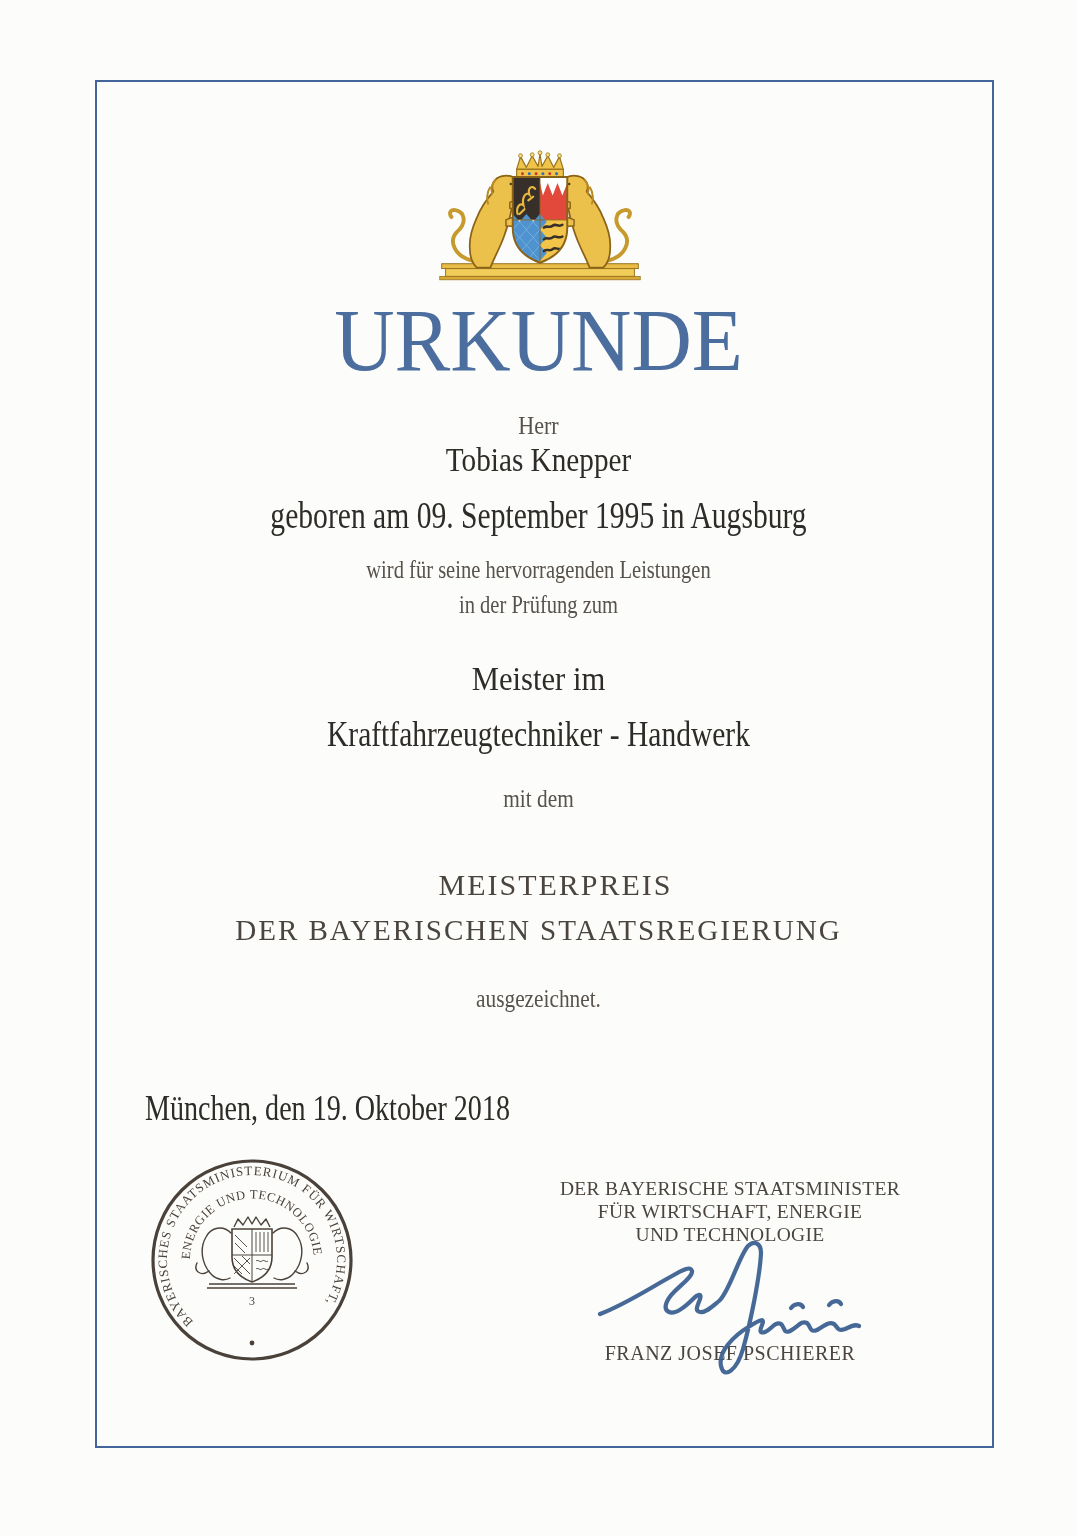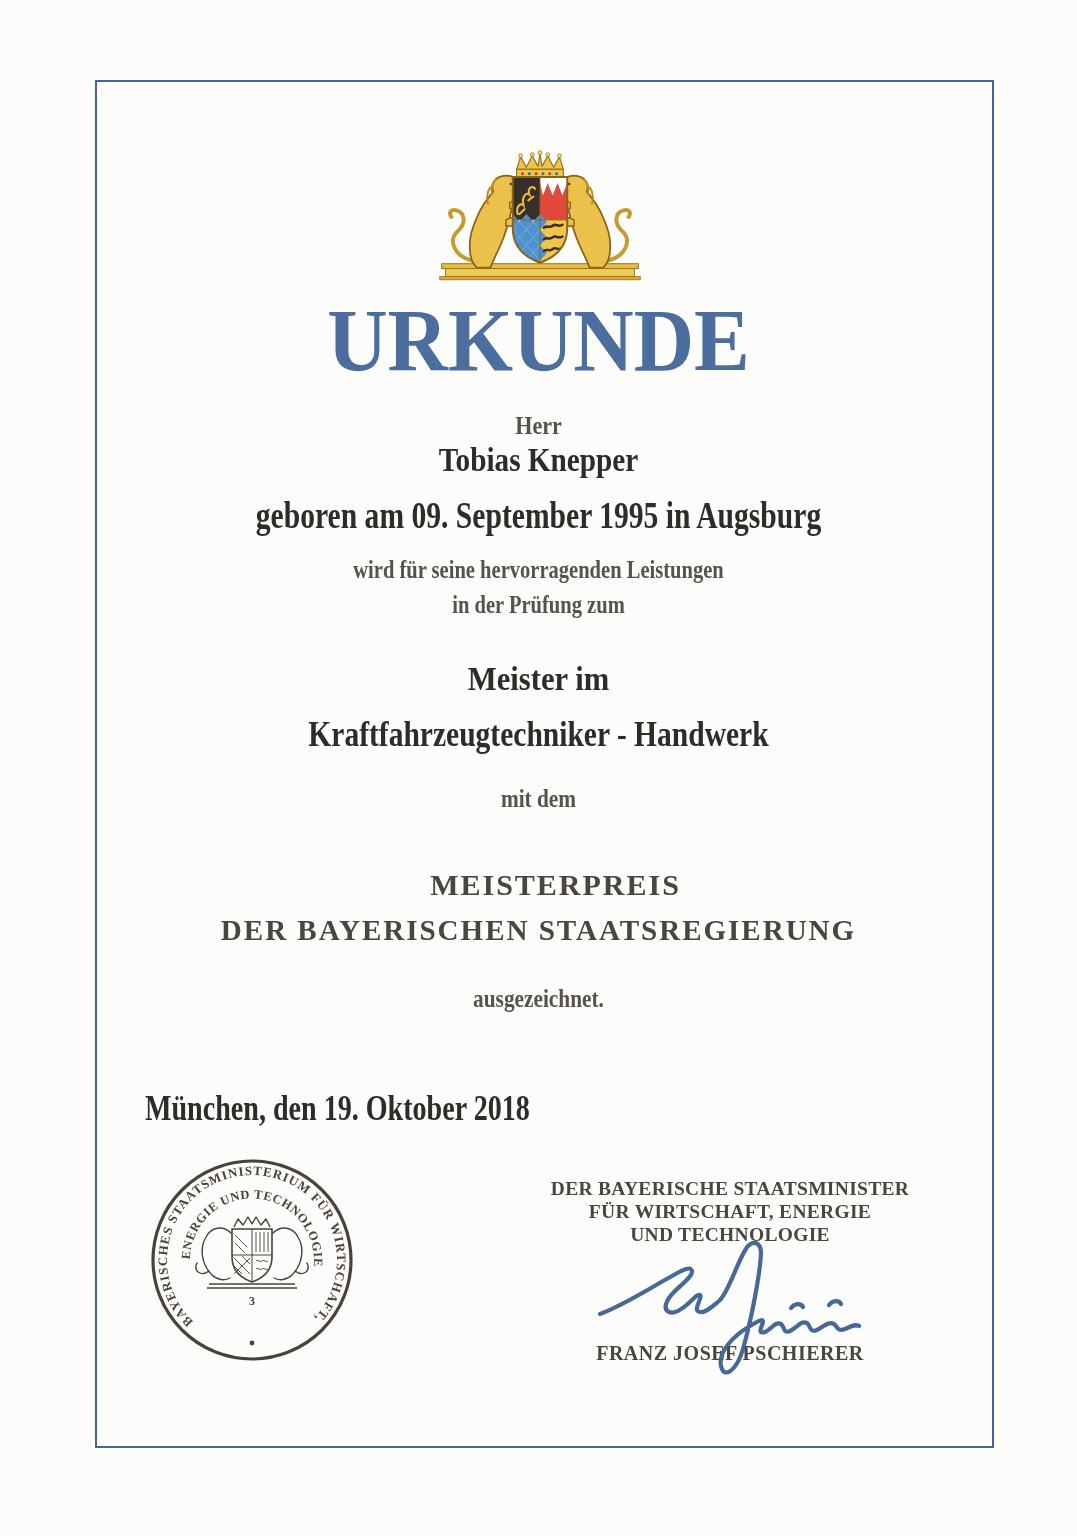--- a/index.html
+++ b/index.html
@@ -1,17 +1,17 @@
 <!DOCTYPE html>
 <html><head>
 <meta charset="utf-8">
 <style>
   html,body{margin:0;padding:0;background:#e9e9e6;}
   .page{position:relative;width:1077px;height:1536px;background:#fcfcfa;overflow:hidden;
-        font-family:"Liberation Serif",serif;font-weight:bold;}
+        font-family:"Liberation Serif",serif;}
   .frame{position:absolute;left:95px;top:80px;width:895px;height:1364px;
          border:2px solid #44659b;}
   .line{position:absolute;left:0;width:1077px;text-align:center;white-space:nowrap;
         font-family:"Liberation Serif",serif;line-height:1;}
   .tmpl{color:#57524b;}
   .typed{color:#2e2c29;}
   .caps{color:#4a453f;}
   .title{color:#4c6e9e;}
   .leftline{position:absolute;white-space:nowrap;line-height:1;color:#2e2c29;}
   .block{position:absolute;text-align:center;color:#4a453f;}

